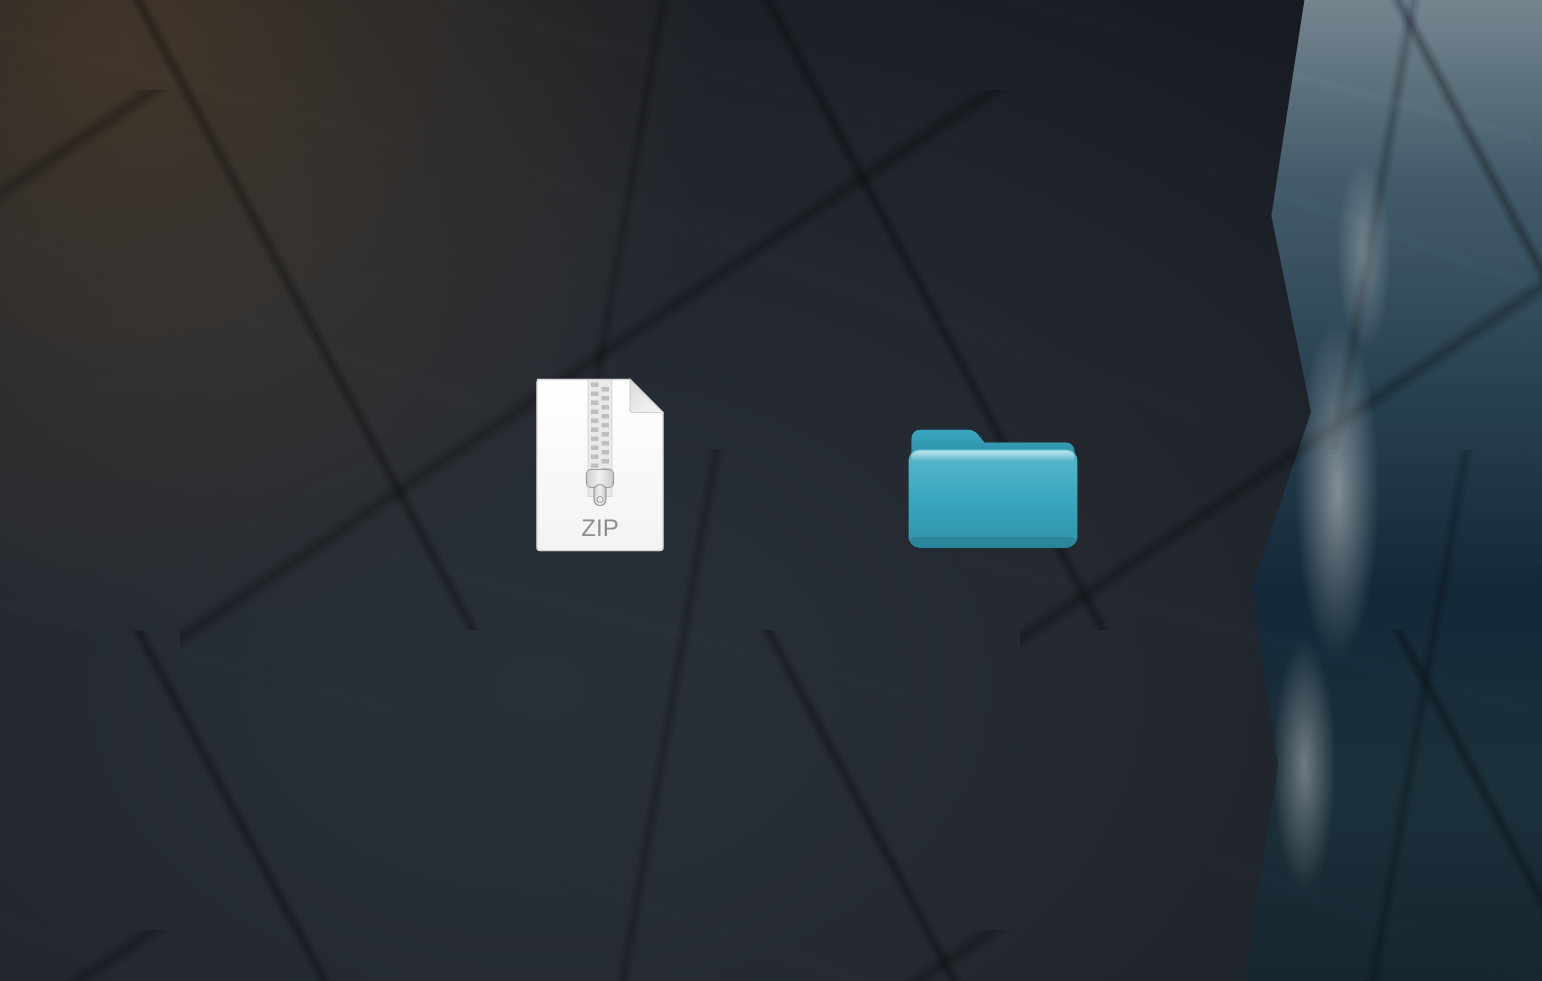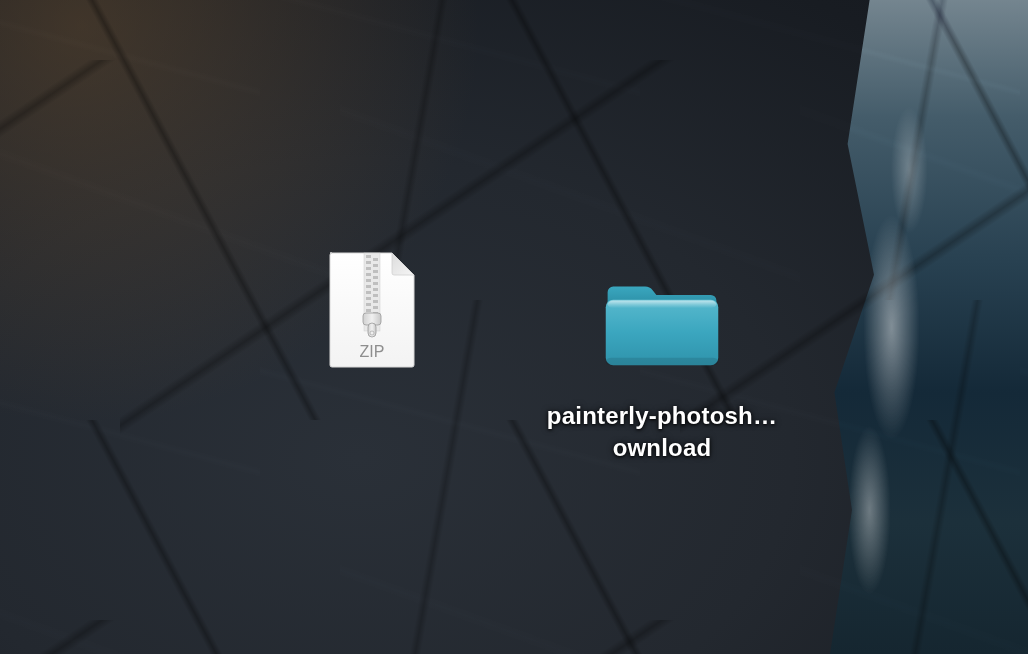--- a/index.html
+++ b/index.html
@@ -80,21 +80,21 @@
     flex-direction: column;
     align-items: center;
     cursor: default;
     user-select: none;
   }
   .file-item .icon-box {
     width: 120px;
     height: 120px;
     display: flex;
     align-items: center;
-    justify-content: flex-start;
+    justify-content: flex-end;
     margin-bottom: 16px;
   }
   .file-label {
     text-align: center;
     color: #fff;
     font-size: 24px;
     font-weight: 700;
     line-height: 1.35;
     text-shadow: 0 1px 3px rgba(0,0,0,0.9), 0 0 6px rgba(0,0,0,0.7);
     letter-spacing: 0.2px;
@@ -202,16 +202,15 @@
 
         <path d="M6 16 a6 6 0 0 1 6 -6 h34 a10 10 0 0 1 8 4 l4 5 h58 a6 6 0 0 1 6 6 v6 H6 Z" fill="url(#tab)"></path>
 
         <rect x="4" y="24" width="120" height="70" rx="8" fill="url(#front)"></rect>
 
         <rect x="6" y="25" width="116" height="8" rx="6" fill="url(#hl)"></rect>
 
         <rect x="4" y="86" width="120" height="8" rx="6" fill="rgba(0,0,0,0.10)"></rect>
       </svg>
     </div>
-    <div class="file-label">painterly-photosh…ownload</div>
   </div>
 
 </div>
 
 </body></html>

